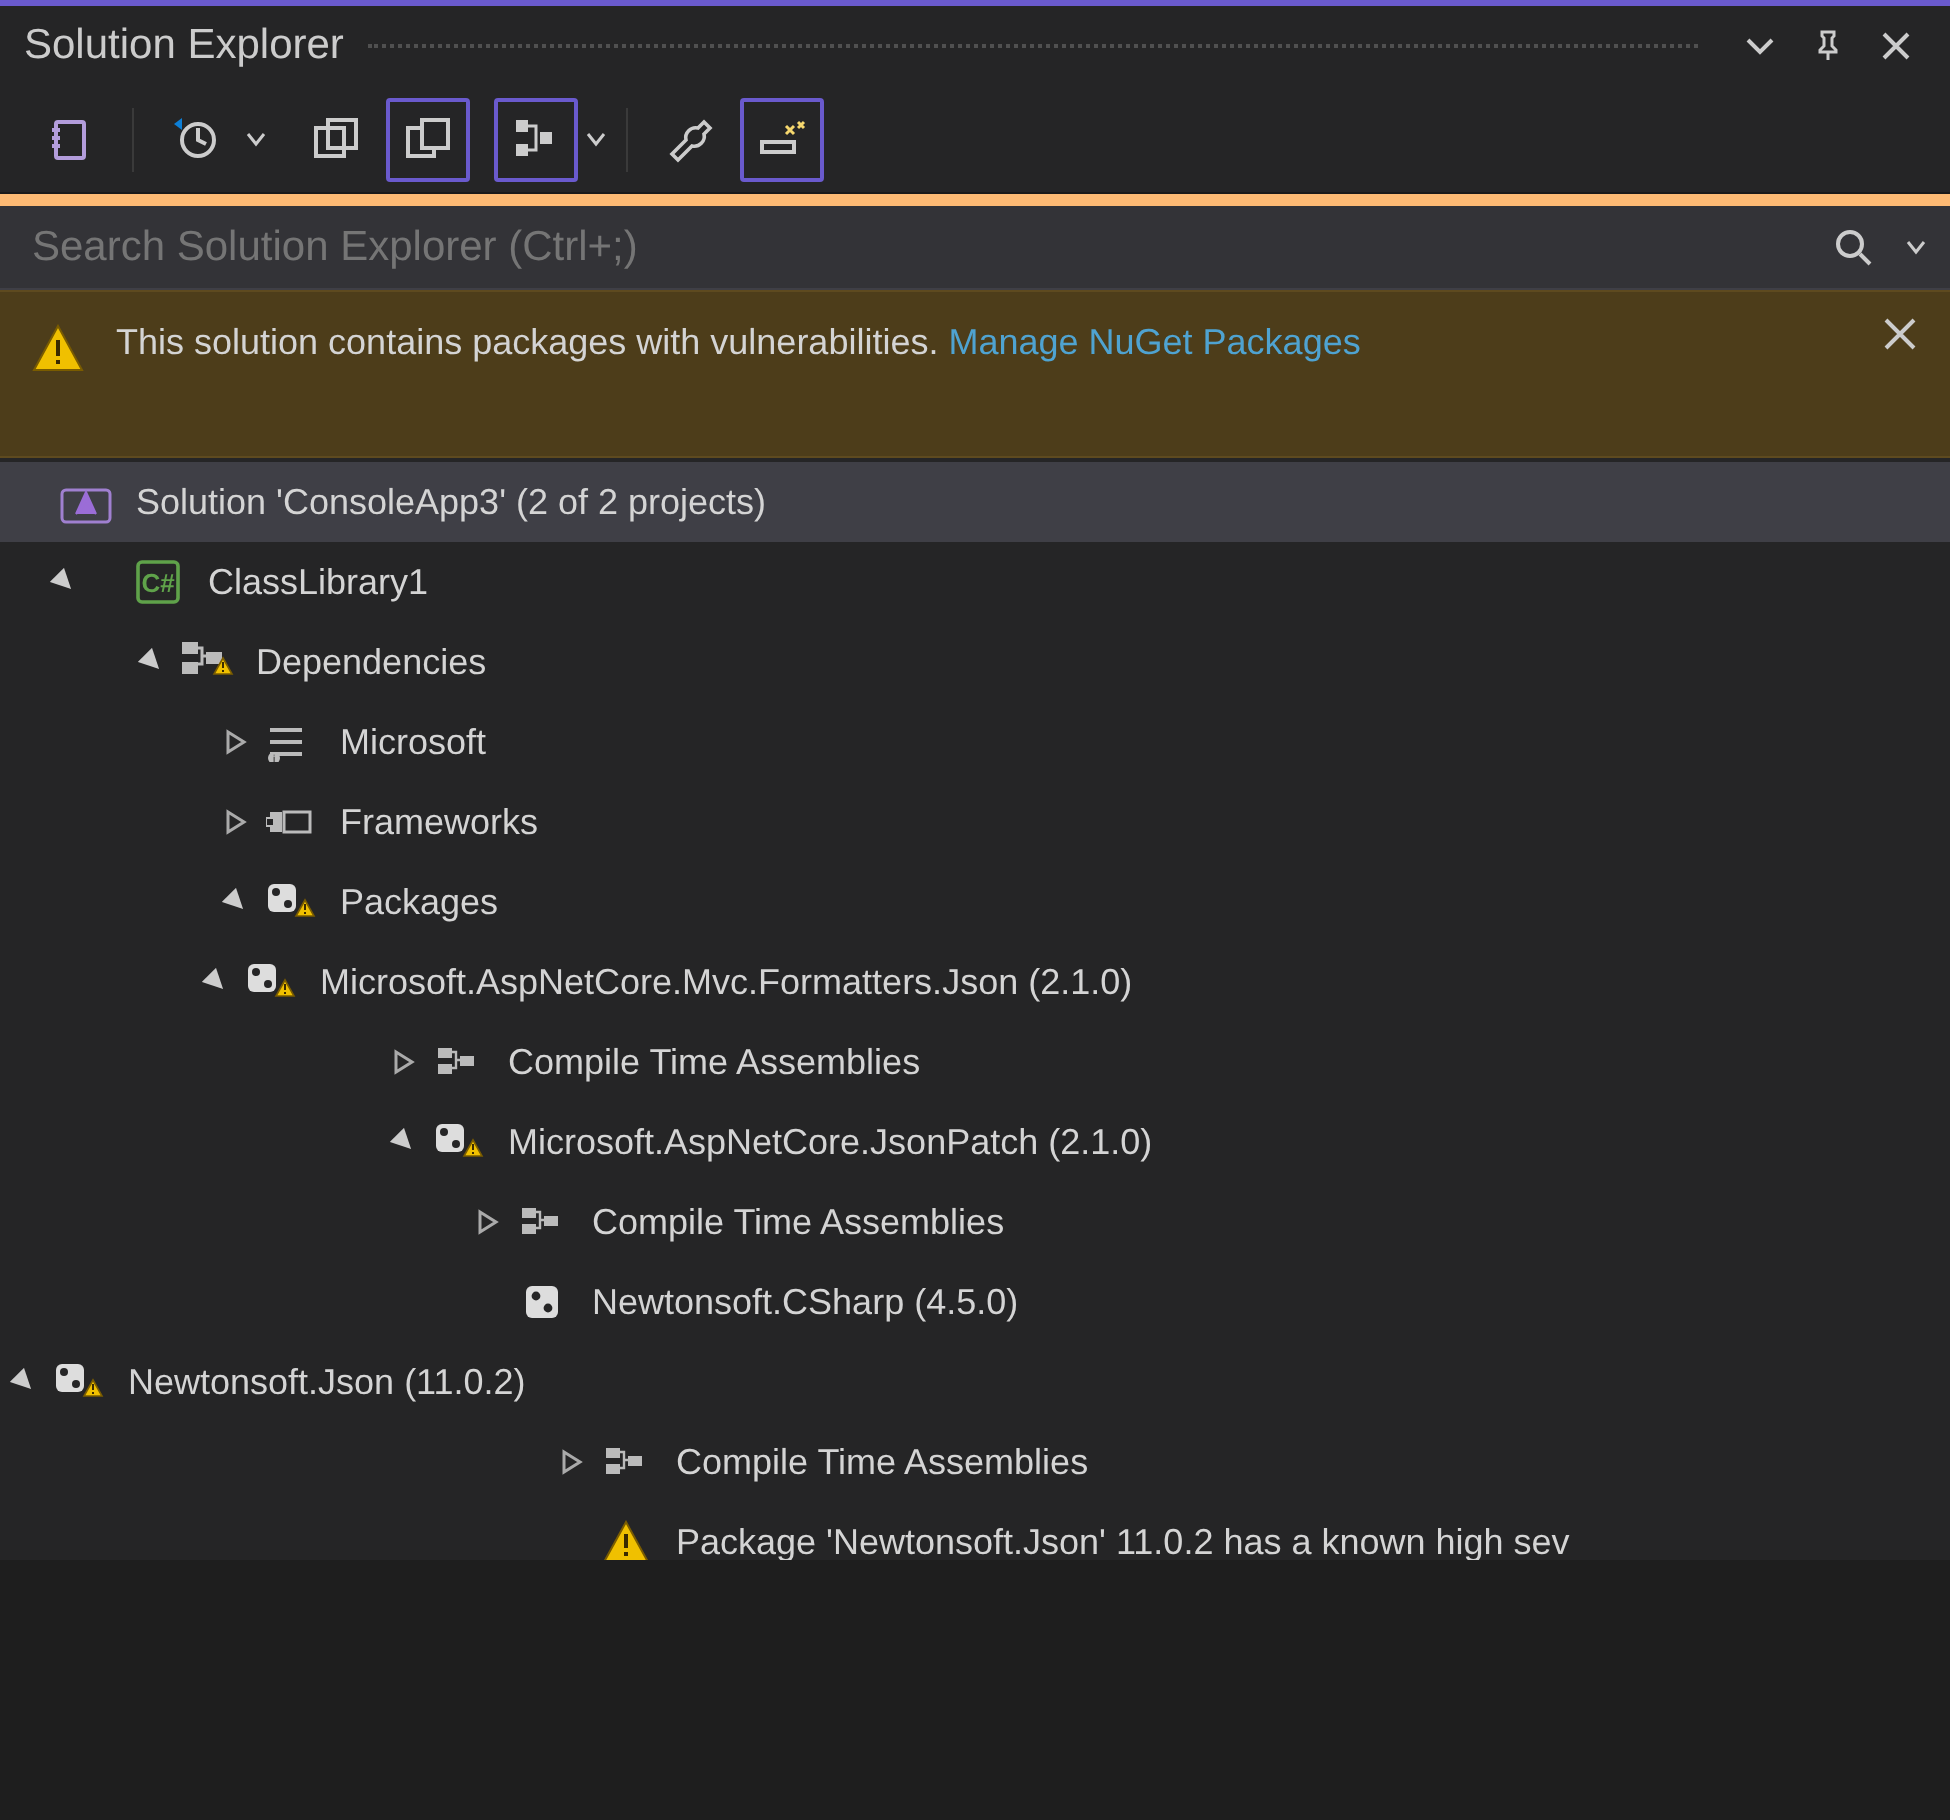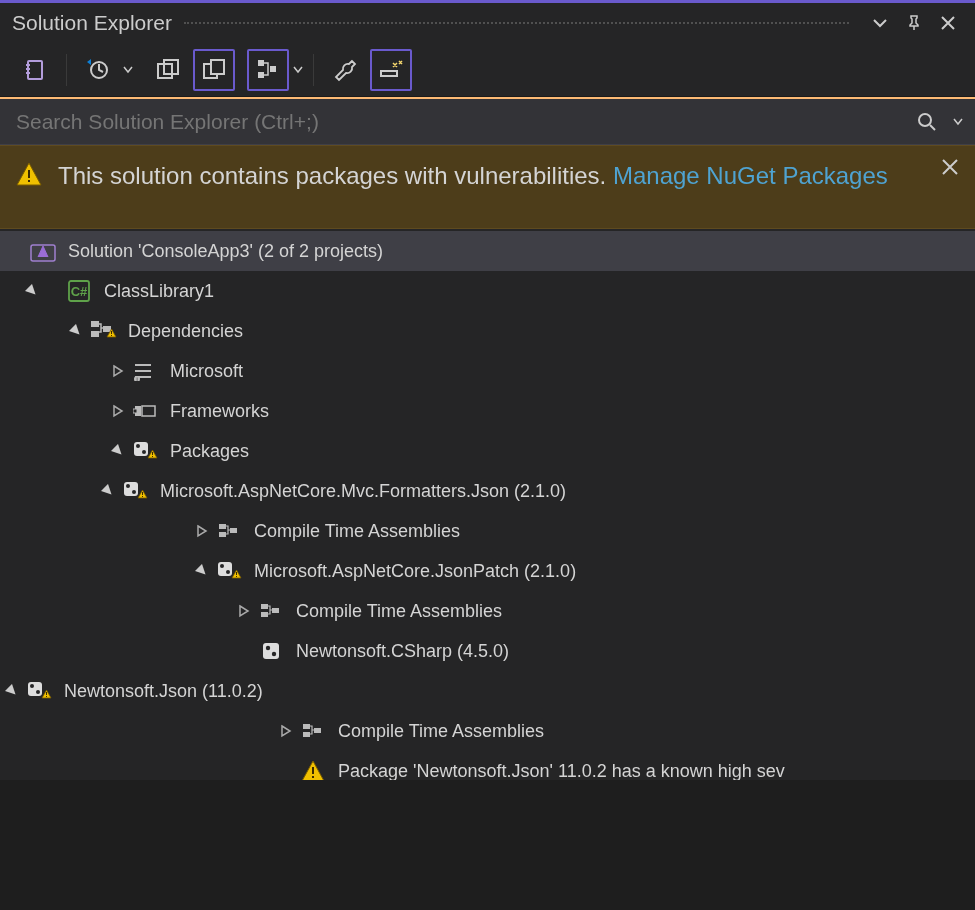--- a/index.html
+++ b/index.html
@@ -7,26 +7,26 @@
 .panel{width:975px;height:780px;border-top:3px solid #6a5acd;background:#252526;display:flex;flex-direction:column}
 .titlebar{display:flex;align-items:center;height:40px;padding:0 12px;background:#252526;color:#ccc}
 .titlebar .title{font-size:21px}
 .titlebar .dots{flex:1;margin:0 12px;border-top:2px dotted #505050;height:0}
 .titlebar .ctl{width:30px;height:30px;display:flex;align-items:center;justify-content:center;color:#ccc;margin-left:4px;cursor:pointer}
 .toolbar{display:flex;align-items:center;height:54px;padding:4px 12px;background:#252526;border-bottom:1px solid #1a1a1a}
 .tb-btn{width:42px;height:42px;display:flex;align-items:center;justify-content:center;margin:0 2px;cursor:pointer;border:1px solid transparent;border-radius:2px}
 .tb-btn.active{border:2px solid #6a5acd}
 .tb-sep{width:1px;height:32px;background:#3a3a3a;margin:0 8px}
 .tb-drop{width:14px;display:flex;align-items:center;justify-content:center;color:#ccc}
-.searchbar{display:flex;align-items:center;height:48px;background:#333337;border-top:2px solid #fdba74;border-bottom:1px solid #3f3f46}
+.searchbar{display:flex;align-items:center;height:48px;background:#333337;border-top:6px solid #fdba74;border-bottom:1px solid #3f3f46}
 .searchbar input{flex:1;background:transparent;border:none;outline:none;color:#a0a0a0;font-size:21px;padding:0 16px;height:100%}
 .searchbar .sicon{width:48px;display:flex;align-items:center;justify-content:center;color:#ccc}
 .notice{display:flex;align-items:flex-start;background:#4d3d1a;border-top:1px solid #5e4a1f;border-bottom:1px solid #5e4a1f;padding:12px 16px;min-height:84px}
 .notice .warn-tri{margin-right:16px;margin-top:4px}
-.notice .msg{flex:1;font-size:24px;color:#d4d4d4;line-height:1.5}
+.notice .msg{flex:1;font-size:18px;color:#d4d4d4;line-height:1.5}
 .notice .msg a{color:#4fa3d1;text-decoration:none}
 .notice .close{color:#ccc;cursor:pointer;margin-left:12px}
 .tree{flex:1;overflow:auto;padding-top:2px}
 .node{display:flex;align-items:center;height:40px;white-space:nowrap}
 .node .arrow{width:24px;display:flex;align-items:center;justify-content:center;color:#aaa}
 .node .arrow.none{visibility:hidden}
 .node .ico{width:30px;height:30px;margin-right:10px;display:flex;align-items:center;justify-content:center}
 .node .lbl{font-size:18px;color:#d4d4d4}
 .node.sel{background:#3f3f46}
 svg{display:block}

